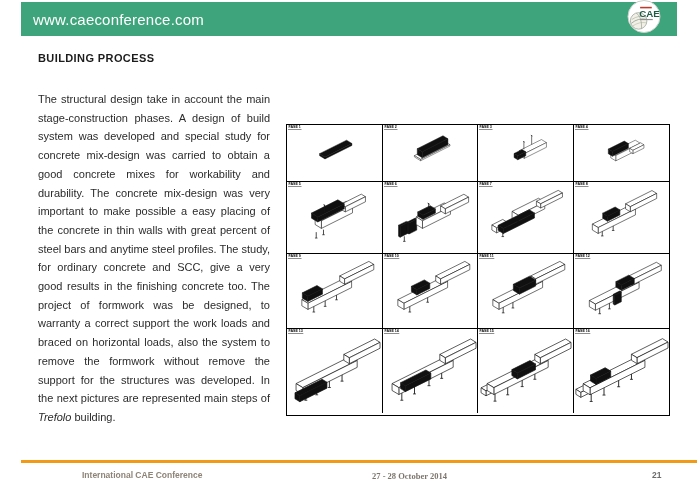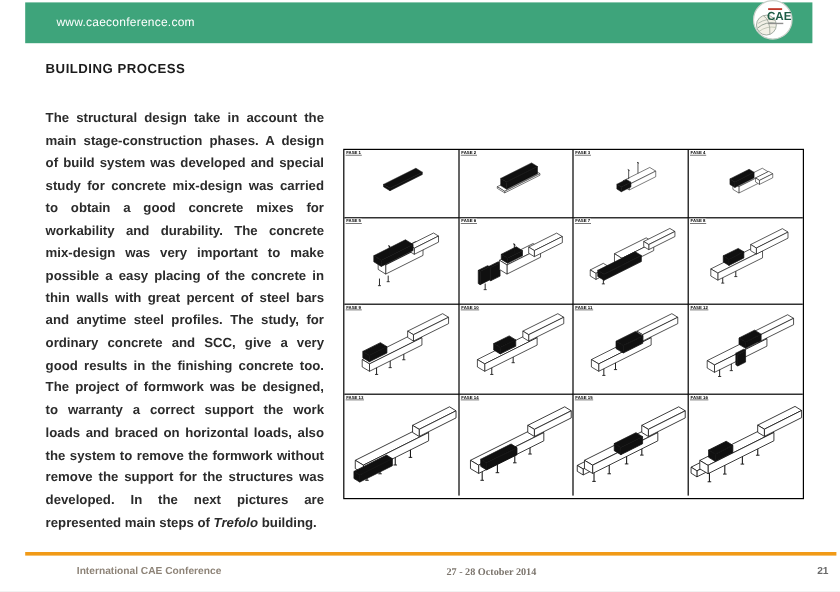--- a/index.html
+++ b/index.html
@@ -6,32 +6,32 @@
   #slide{
     position:relative;width:700px;height:493px;background:#ffffff;
     font-family:"Liberation Sans", sans-serif;overflow:hidden;
   }
   
   #topbar{
     position:absolute;left:21px;top:2px;width:656px;height:34px;
     display:flex;align-items:center;
   }
   #topbar .url{
-    color:#ffffff;font-size:10px;padding-left:26px;letter-spacing:.2px;
+    color:#ffffff;font-size:15px;padding-left:12px;letter-spacing:.2px;
   }
   #logo{position:absolute;left:626px;top:0px;width:36px;height:35px;}
   
   #title{
     position:absolute;left:38px;top:52px;
     font-size:11px;font-weight:bold;color:#1c1c1c;letter-spacing:.4px;
   }
   
   #bodytext{
     position:absolute;left:38px;top:90px;width:232px;
-    font-size:11px;line-height:18.7px;text-align:justify;color:#2b2b2b;font-weight:bold;
+    font-size:11px;line-height:18.7px;text-align:justify;color:#2b2b2b;
   }
   #bodytext .it{font-style:italic;}
   
   #figure{
     position:absolute;left:286px;top:124px;width:382px;height:290px;
     border:1px solid #000;background:#fff;
     display:grid;grid-template-columns:repeat(4,1fr);
     grid-template-rows:57px 72px 75px 84px;
   }
   .cell{position:relative;border-right:1px solid #000;border-bottom:1px solid #000;overflow:hidden;}
@@ -39,25 +39,25 @@
   .cell:nth-child(n+13){border-bottom:none;}
   .cell-label{
     position:absolute;left:1px;top:0px;z-index:2;
     font-size:8px;font-weight:bold;color:#000;border-bottom:1px solid #000;
     transform:scale(.45);transform-origin:0 0;white-space:nowrap;line-height:9px;
     background:#fff;padding:0 1px;
   }
   .cell svg{position:absolute;left:0;top:0;width:100%;height:100%;}
   
   #footline{position:absolute;left:21px;top:460px;width:676px;height:3px;}
-  .footL{position:absolute;left:64px;top:470px;font-size:8.5px;font-weight:bold;color:#8d8377;text-align:right;}
+  .footL{position:absolute;left:82px;top:470px;font-size:8.5px;font-weight:bold;color:#8d8377;text-align:right;}
   .footDate{position:absolute;left:372px;top:471px;font-size:8.5px;font-weight:bold;color:#7c756d;font-family:Liberation Serif, serif;}
   .footCo{position:absolute;left:517px;top:466px;font-size:11.5px;color:#8f8f8f;letter-spacing:.3px;}
   .footCo .b{font-weight:bold;color:#858585;}
-  .footPage{position:absolute;left:652px;top:470px;font-size:8.5px;font-weight:bold;color:#6a6a6a;margin-left:29px;}
+  .footPage{position:absolute;left:652px;top:470px;font-size:8.5px;font-weight:bold;color:#6a6a6a;}
 </style>
 </head>
 <body>
 
 <div id="slide">
 
   <div id="topbar" style="background:#3ea47b;">
     <span class="url">www.caeconference.com</span>
   </div>
 

